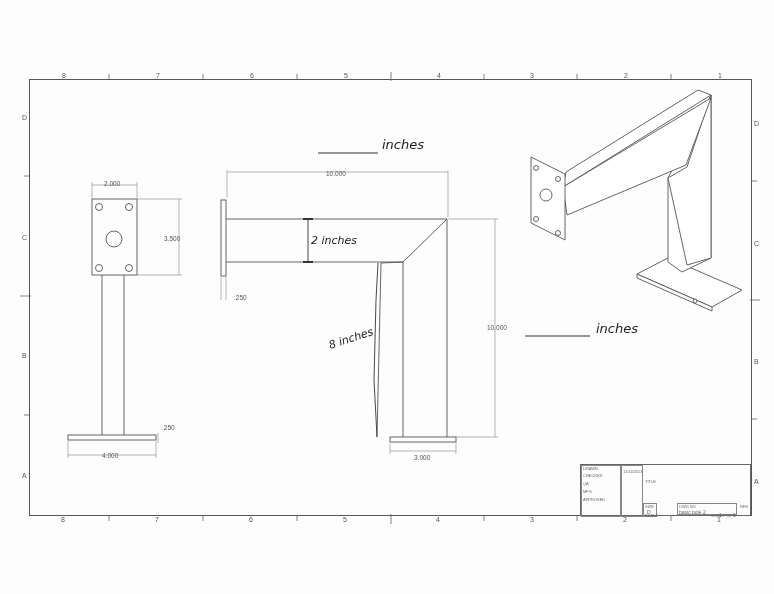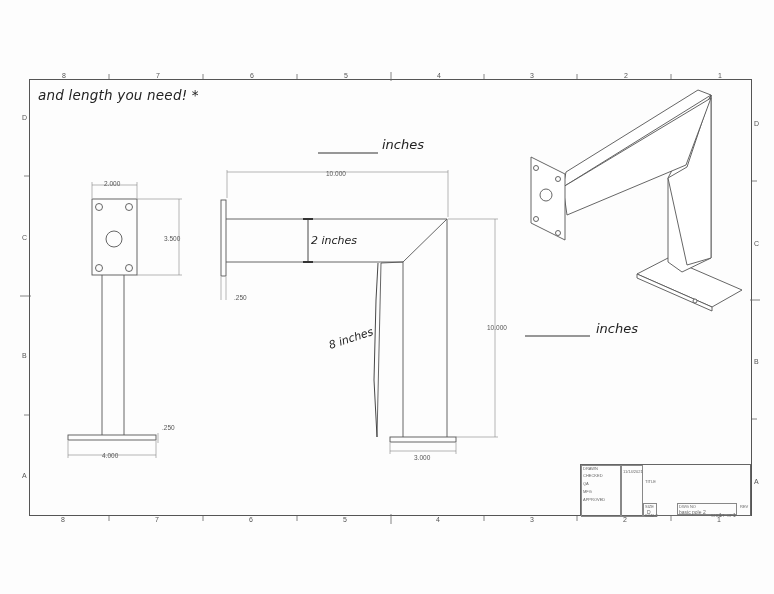--- a/index.html
+++ b/index.html
@@ -144,21 +144,20 @@
     <circle cx="536" cy="219" r="2.5"></circle>
       <circle cx="558" cy="233" r="2.5"></circle>
     <circle cx="695" cy="301" r="2"></circle>
   </g>
 
   <line x1="318" y1="153" x2="378" y2="153" stroke="#333" stroke-width="1.1"></line>
   <line x1="525" y1="336" x2="590" y2="336" stroke="#333" stroke-width="1.1"></line>
 </svg>
 
 <div class="note hand">
-  <div>and length you need! *</div>
 </div>
 
 <span class="dim" style="left:104px;top:180px;">2.000</span>
 <span class="dim" style="left:164px;top:235px;">3.500</span>
 <span class="dim" style="left:162px;top:424px;">.250</span>
 <span class="dim" style="left:102px;top:452px;">4.000</span>
 
 <span class="dim" style="left:326px;top:170px;">10.000</span>
 <span class="dim" style="left:234px;top:294px;">.250</span>
 <span class="dim" style="left:487px;top:324px;">10.000</span>

